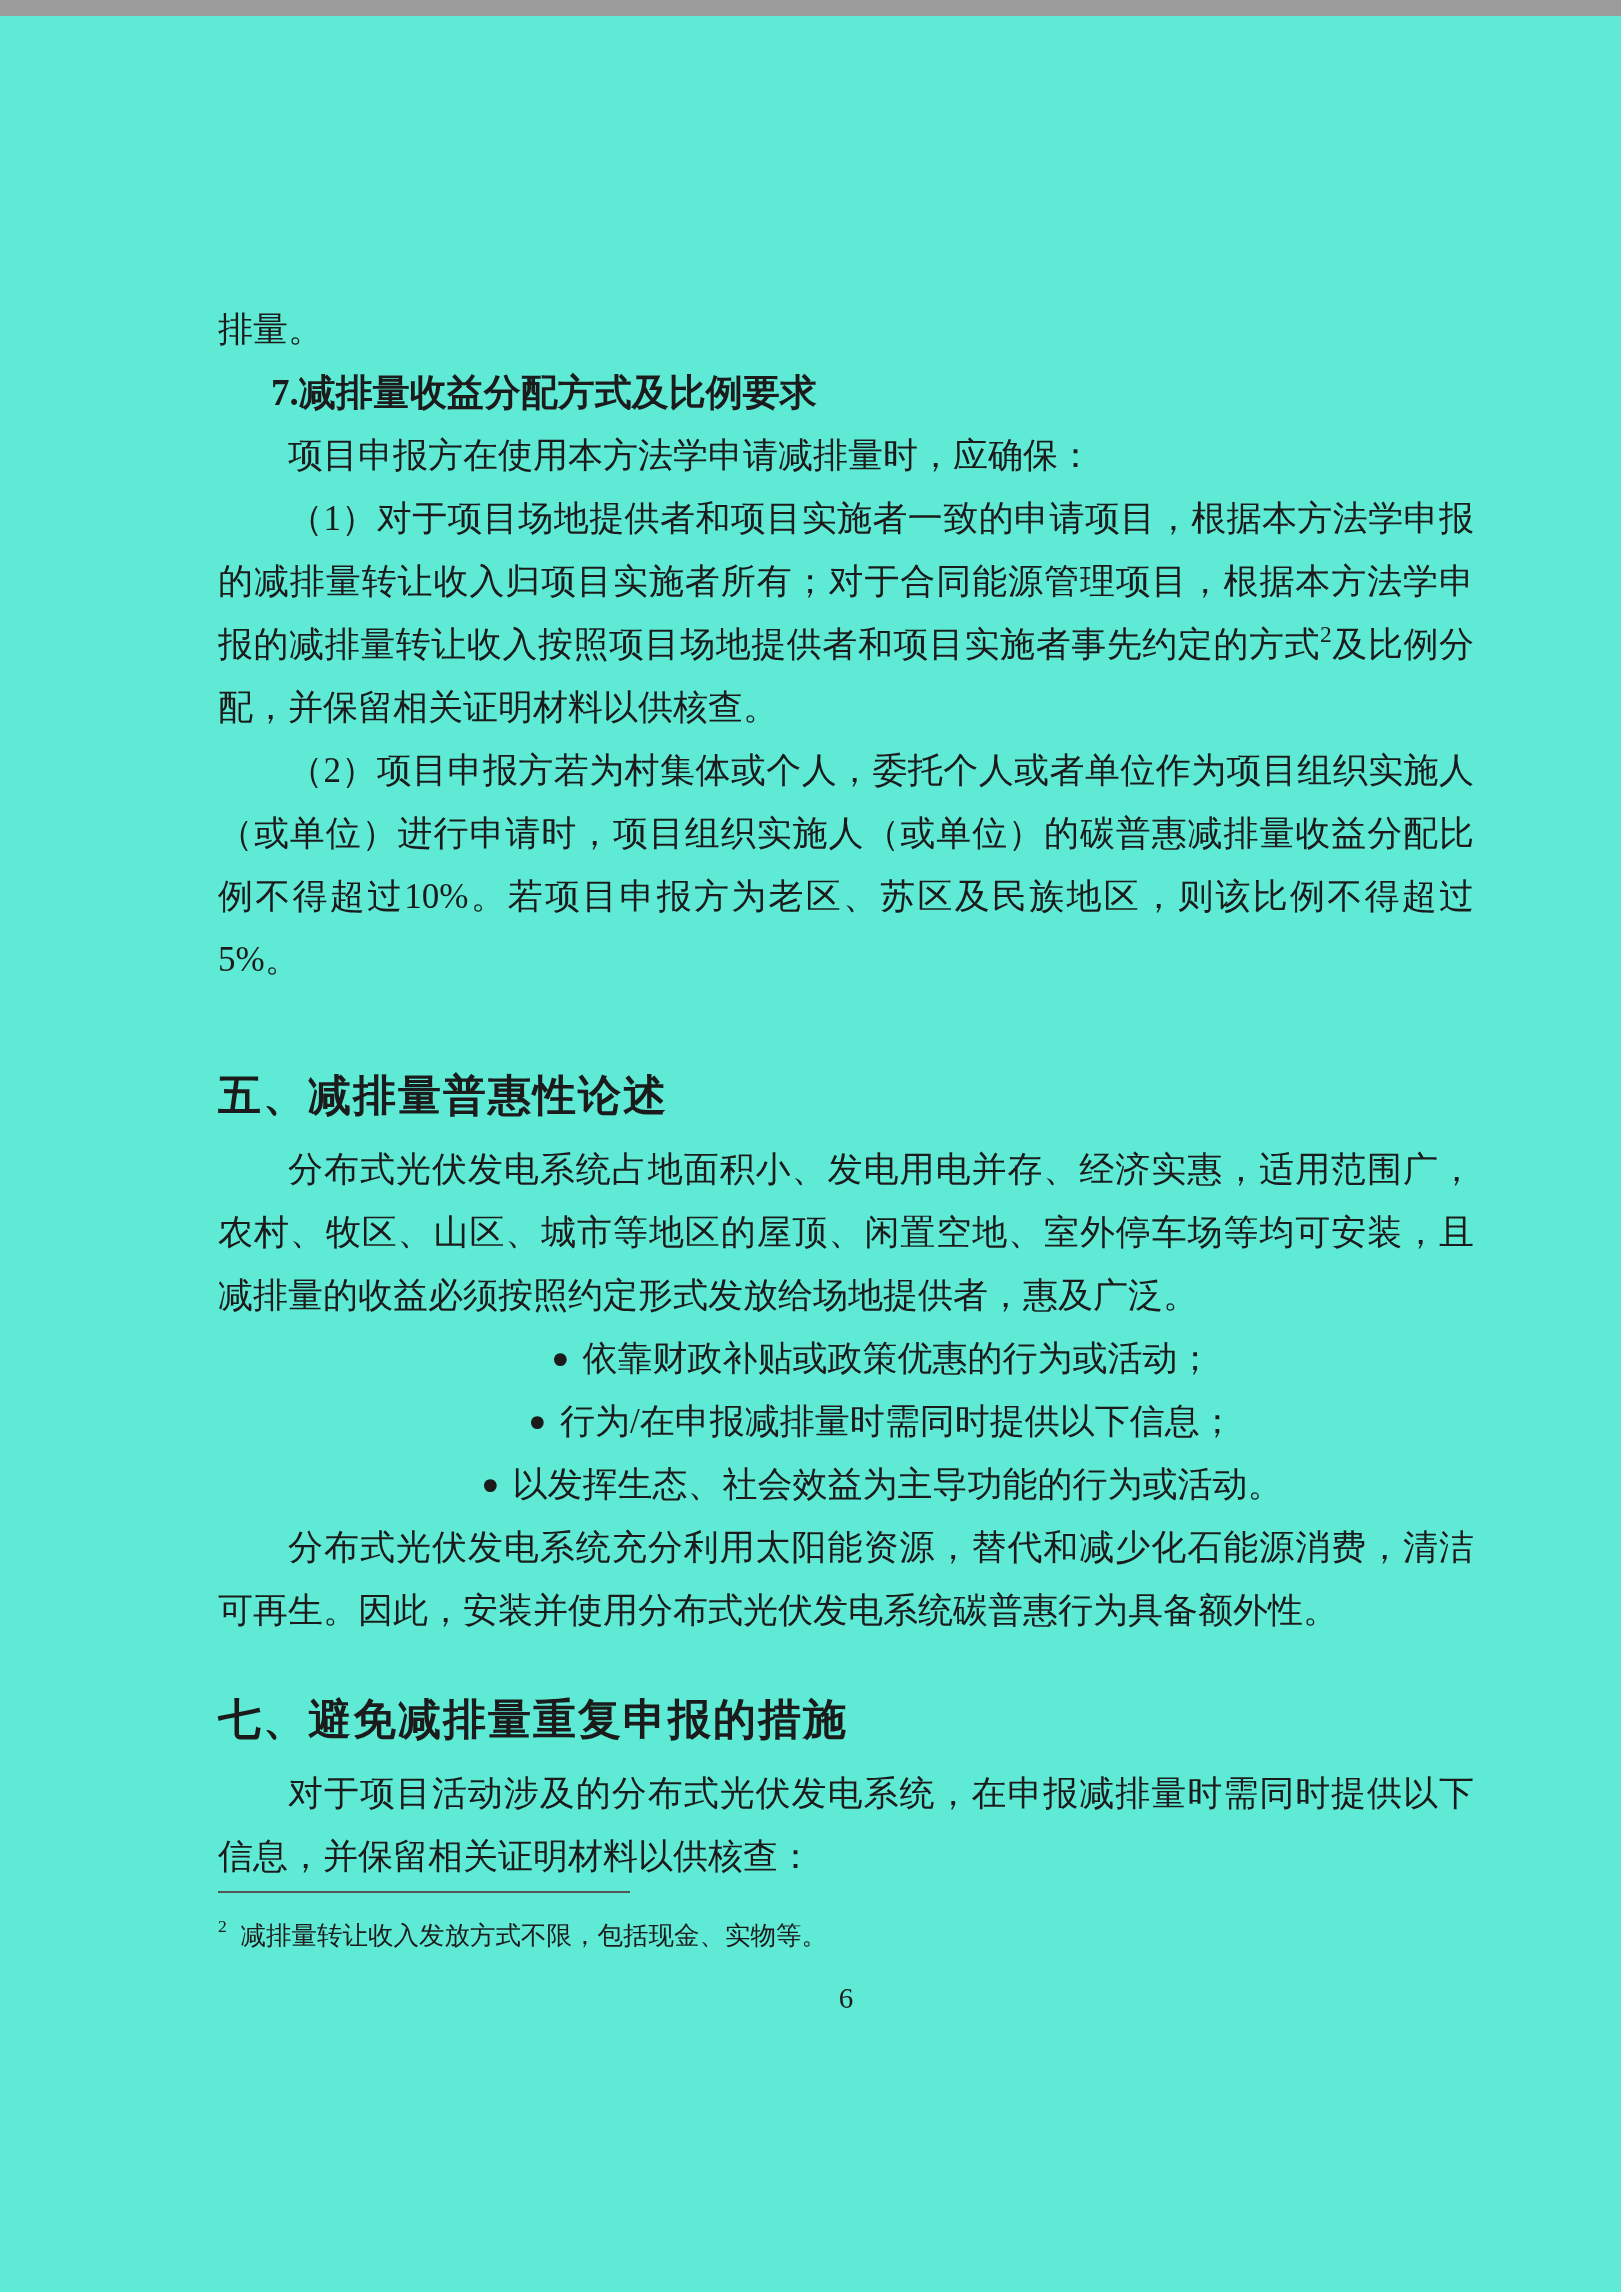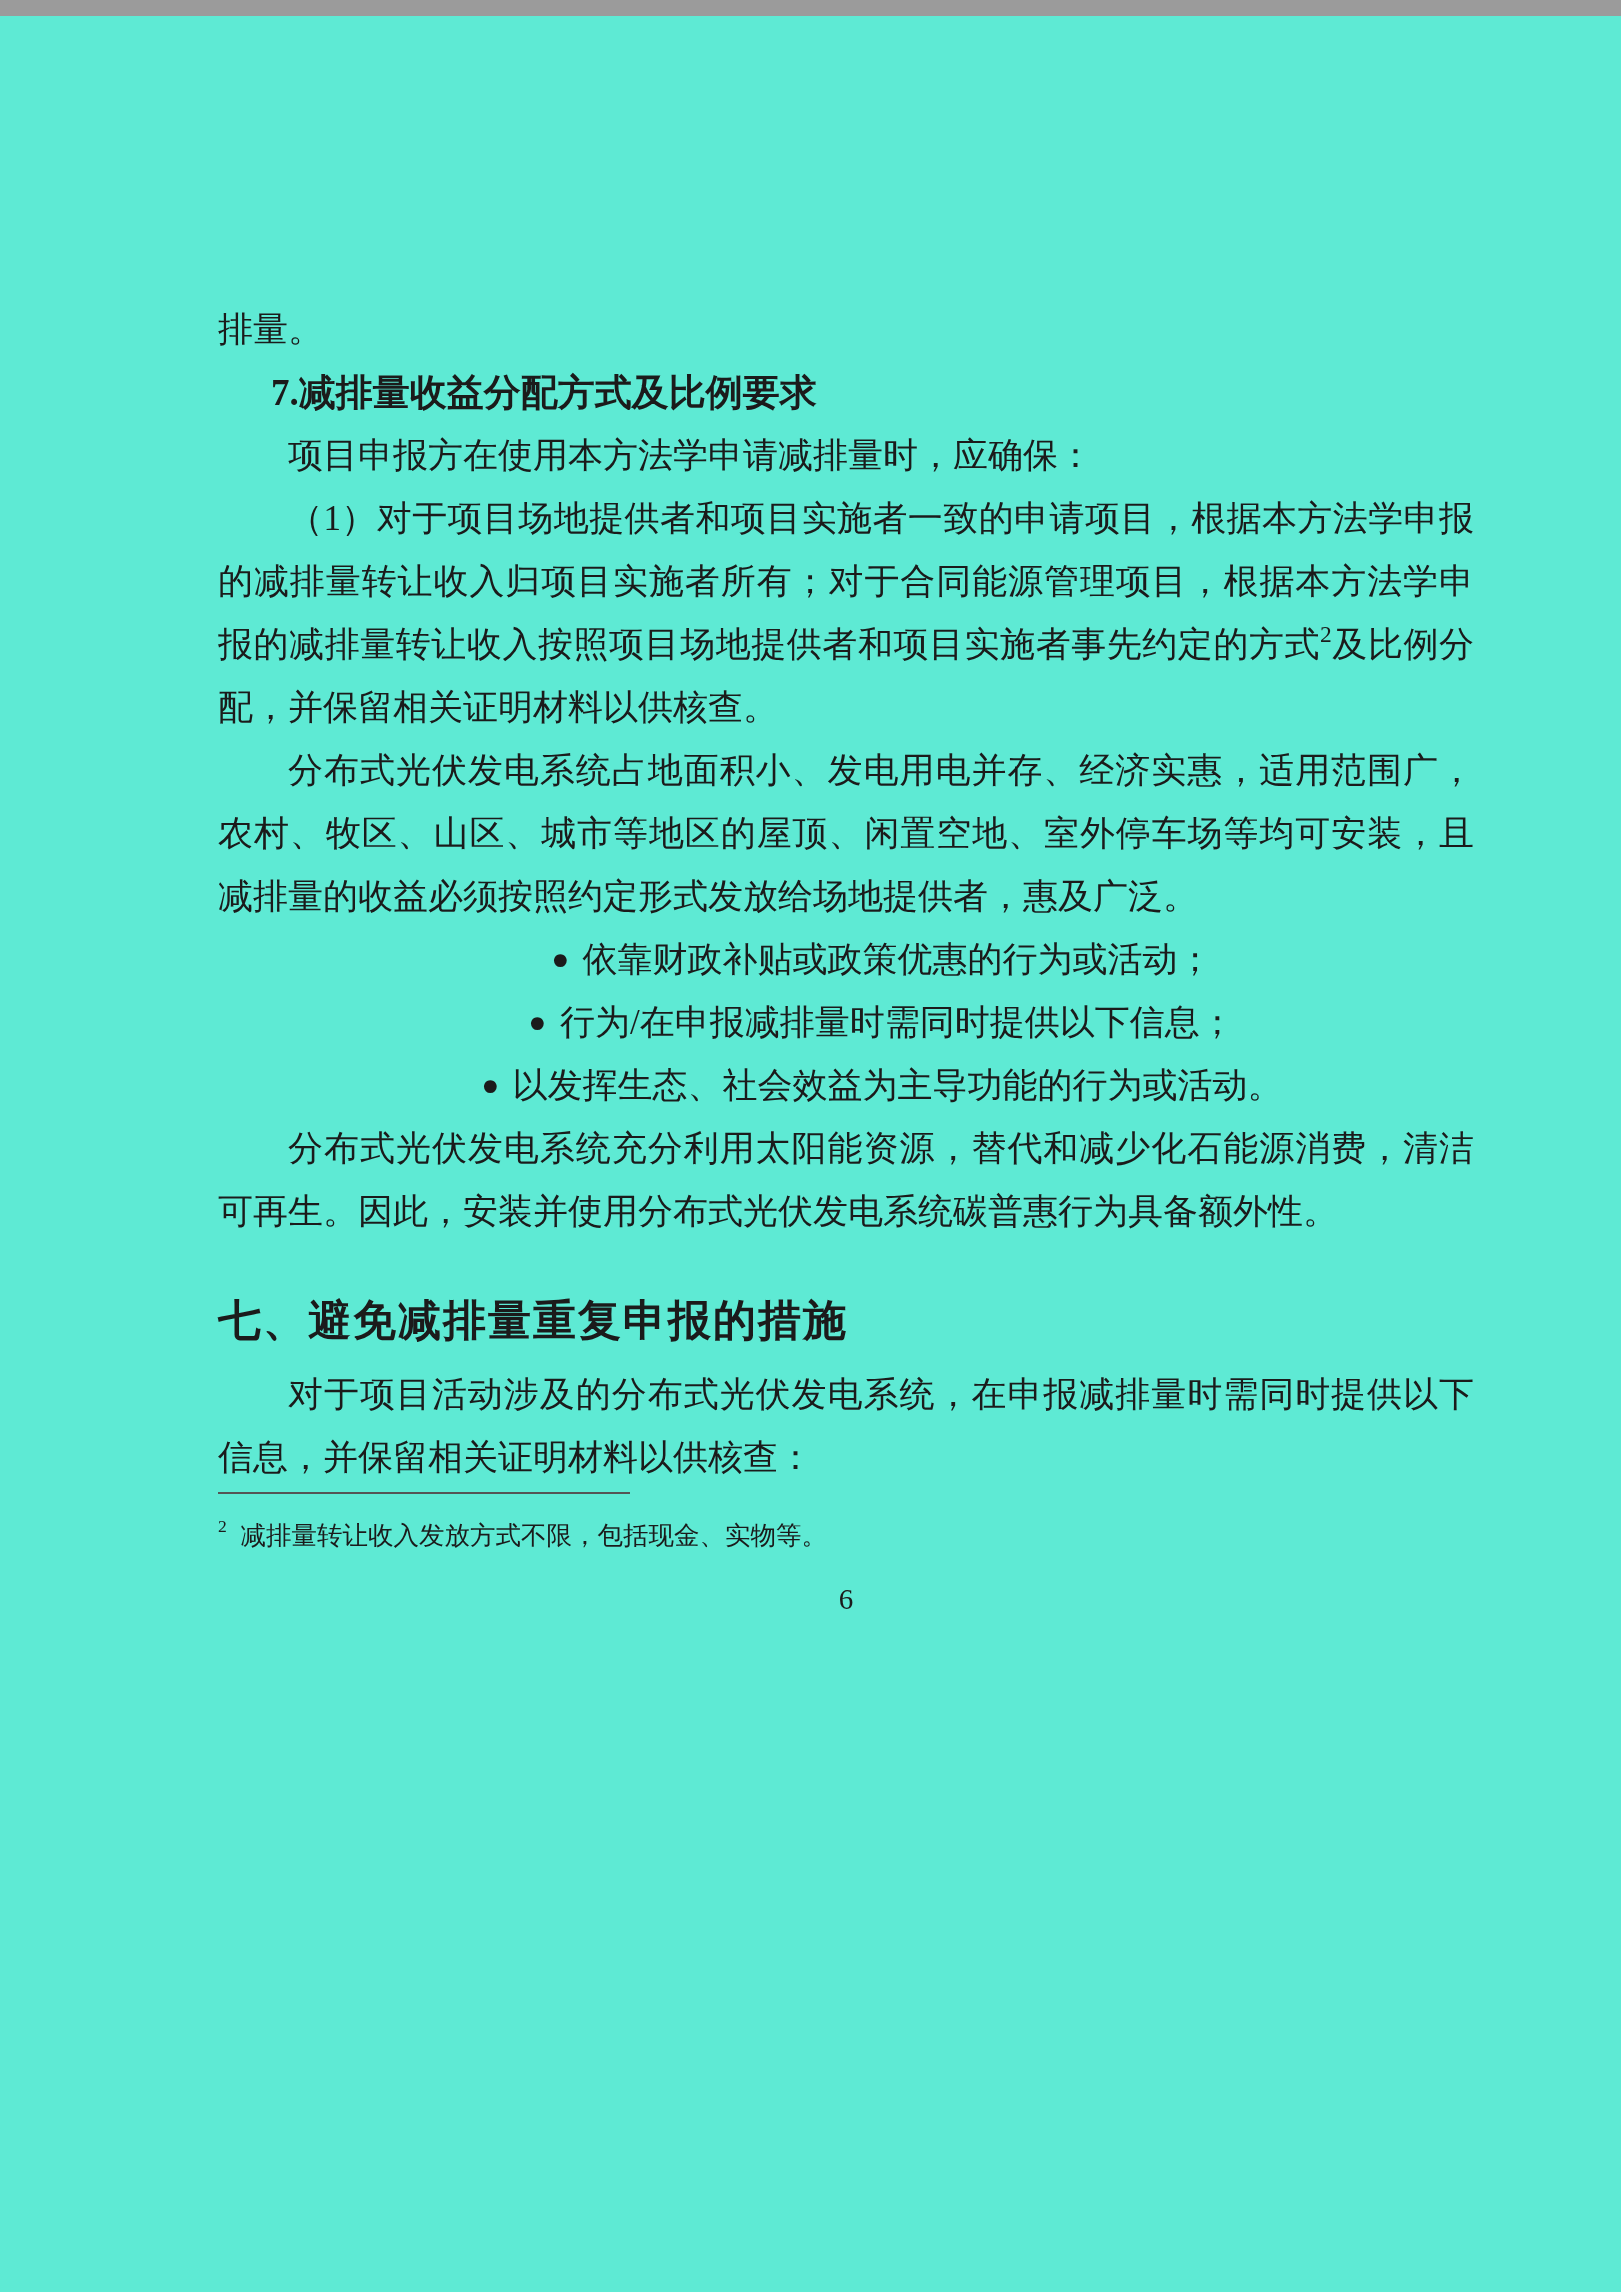--- a/index.html
+++ b/index.html
@@ -95,21 +95,23 @@
   <div class="content">
 
     <p class="body-line cont-line">排量。</p>
 
     <h3 class="sub-heading">7.减排量收益分配方式及比例要求</h3>
 
     <p class="body-line indent-2em">项目申报方在使用本方法学申请减排量时，应确保：</p>
 
     <p class="body-line indent-2em"><span>（1）对于项目场地提供者和项目实施者一致的申请项目，根据本方法学申报的减排量转让收入归项目实施者所有；对于合同能源管理项目，根据本方法学申报的减排量转让收入按照项目场地提供者和项目实施者事先约定的方式</span><sup class="fn-ref">2</sup><span>及比例分配，并保留相关证明材料以供核查。</span></p>
 
+    <p class="body-line indent-2em para-2">（2）项目申报方若为村集体或个人，委托个人或者单位作为项目组织实施人（或单位）进行申请时，项目组织实施人（或单位）的碳普惠减排量收益分配比例不得超过10%。若项目申报方为老区、苏区及民族地区，则该比例不得超过5%。</p>
 
+    <h2 class="sec-heading">五、减排量普惠性论述</h2>
 
     <p class="body-line indent-2em">分布式光伏发电系统占地面积小、发电用电并存、经济实惠，适用范围广，农村、牧区、山区、城市等地区的屋顶、闲置空地、室外停车场等均可安装，且减排量的收益必须按照约定形式发放给场地提供者，惠及广泛。</p>
 
 
 
     <div class="bullet-row"><span class="bullet-glyph">●</span><span>依靠财政补贴或政策优惠的行为或活动；</span></div>
 
     <div class="bullet-row"><span class="bullet-glyph">●</span><span>行为/在申报减排量时需同时提供以下信息；</span></div>
 
     <div class="bullet-row"><span class="bullet-glyph">●</span><span>以发挥生态、社会效益为主导功能的行为或活动。</span></div>

